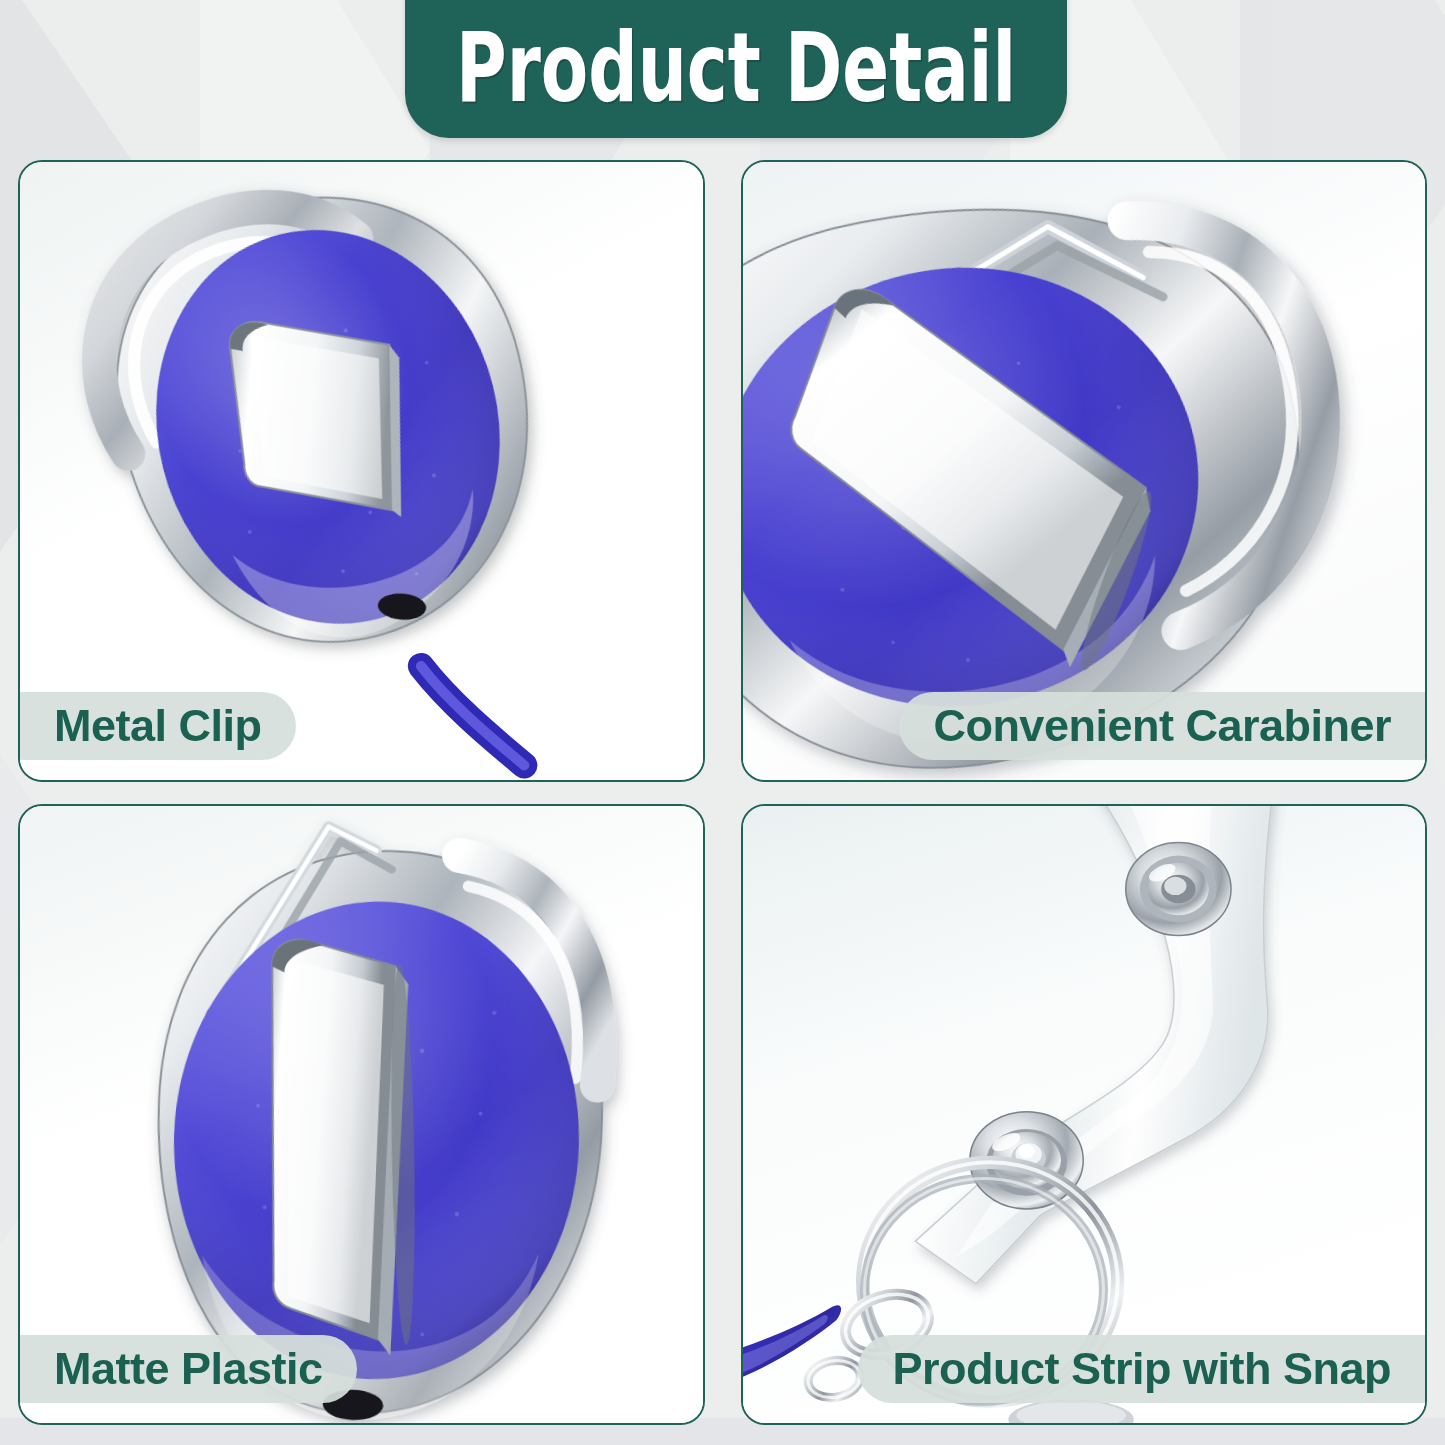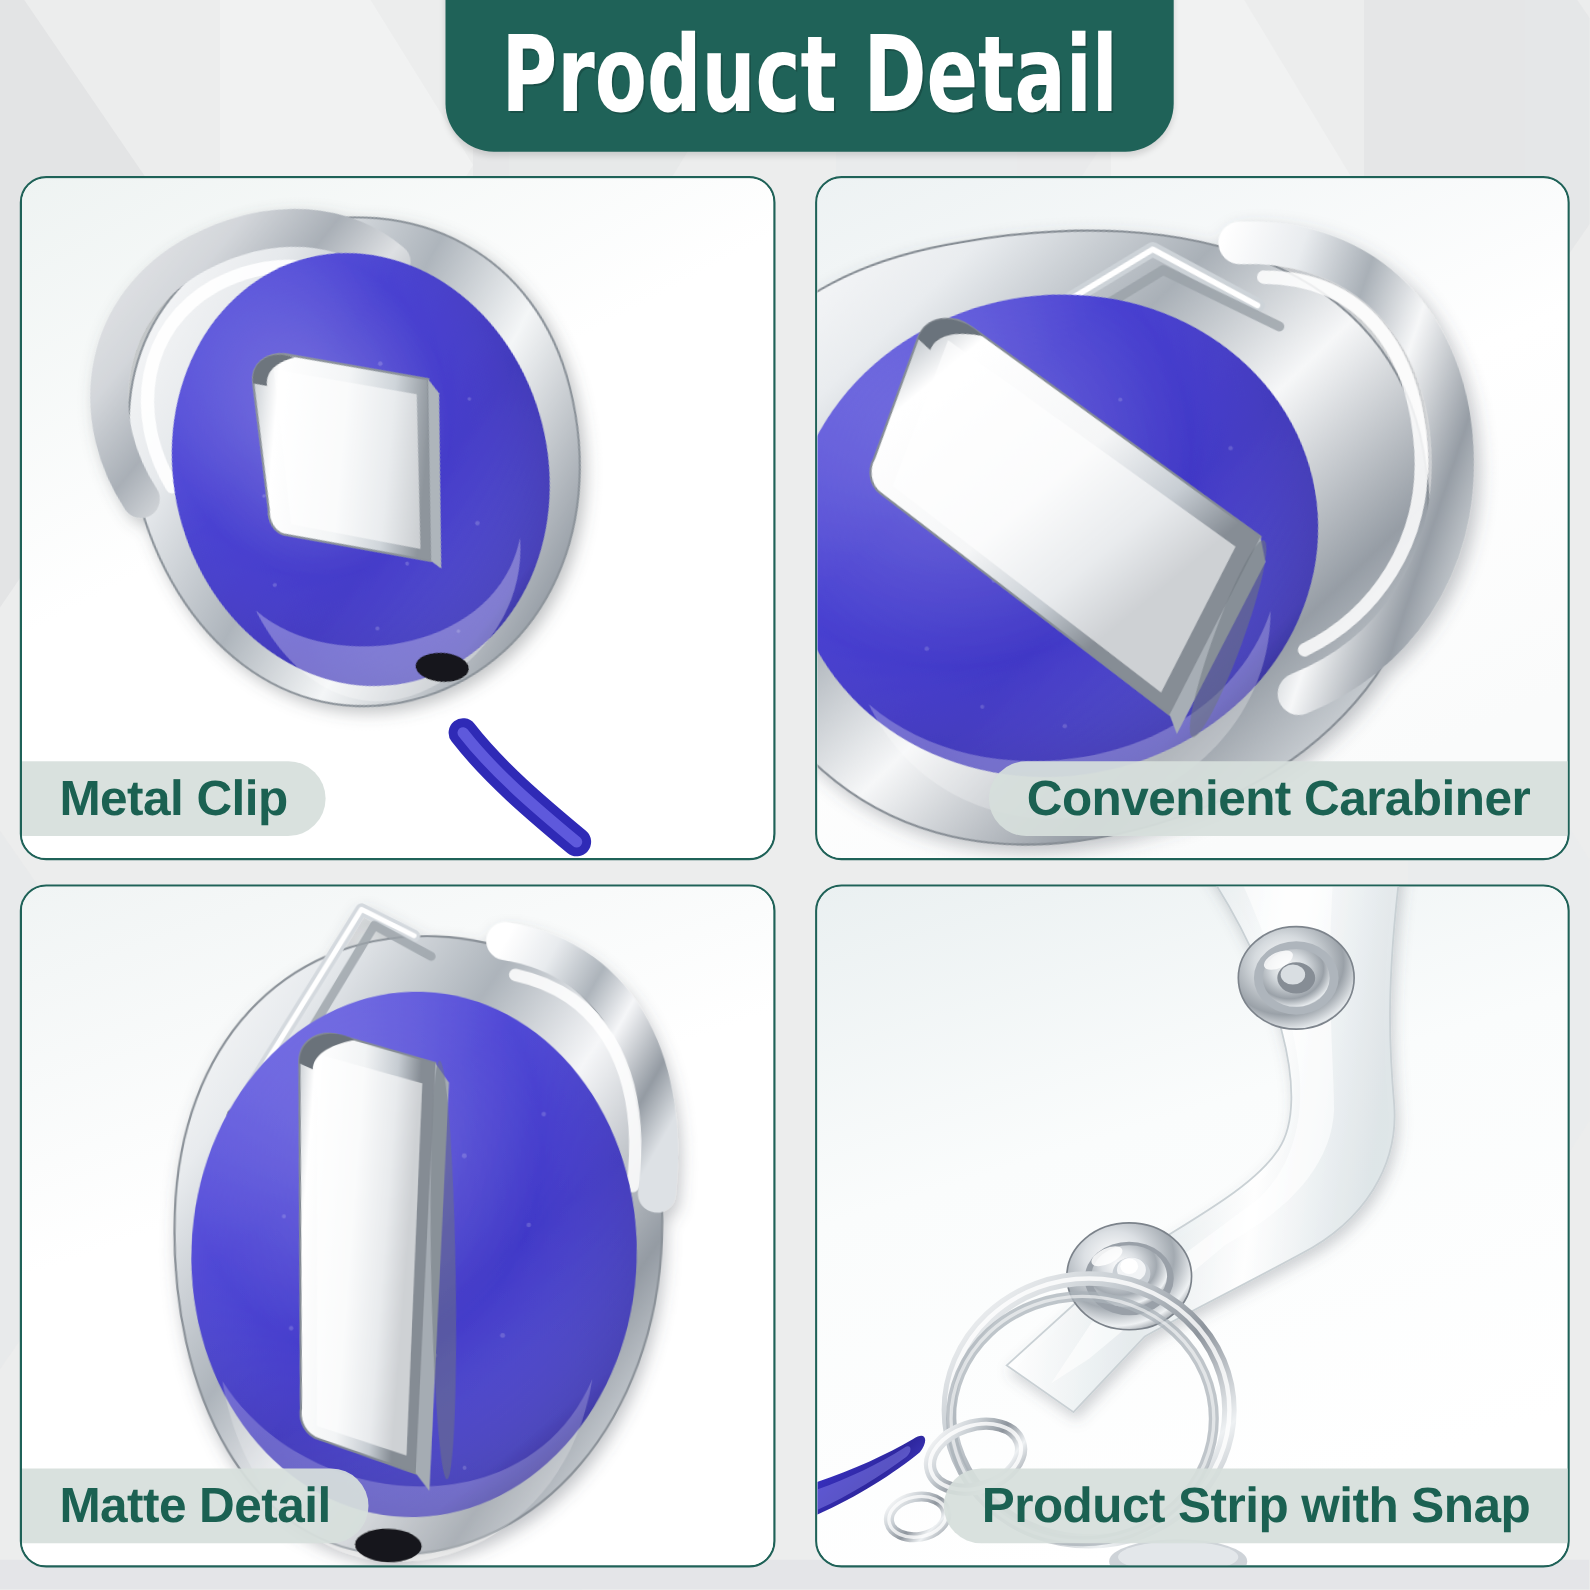--- a/index.html
+++ b/index.html
@@ -406,21 +406,21 @@
             <path d="M258 158 C258 132 288 126 308 138 C284 142 270 152 270 164 Z" fill="#6a727a"></path>
             <path d="M356 528 L380 160 L392 178 L368 544 Z" fill="#a5acb3"></path>
             <ellipse cx="384" cy="346" rx="11" ry="188" fill="#6d757d" opacity=".5"></ellipse>
           </g>
 
           <ellipse cx="344" cy="592" rx="30" ry="15" fill="#17171b"></ellipse>
         </g>
       </svg>
     </div>
     <div class="pill pill-left">
-      <span>Matte Detail</span>
+      <span>Matte Plastic</span>
     </div>
   </div>
 
   <div class="panel">
     <div class="panel-art">
       <svg viewBox="0 0 686 610" preserveAspectRatio="xMidYMid slice">
         <defs>
           <linearGradient id="p4bg" x1="0" y1="0" x2=".35" y2="1">
             <stop offset="0" stop-color="#eaf0f1"></stop>
             <stop offset=".45" stop-color="#fafcfc"></stop>

